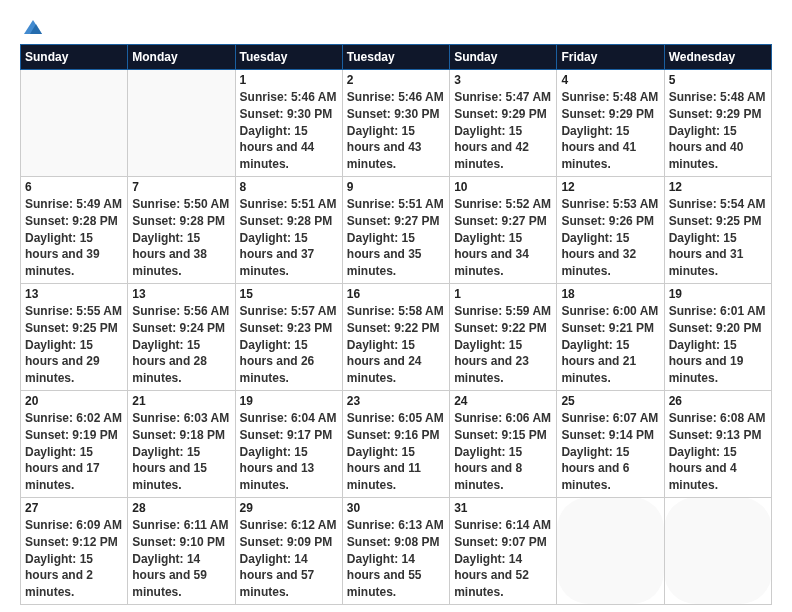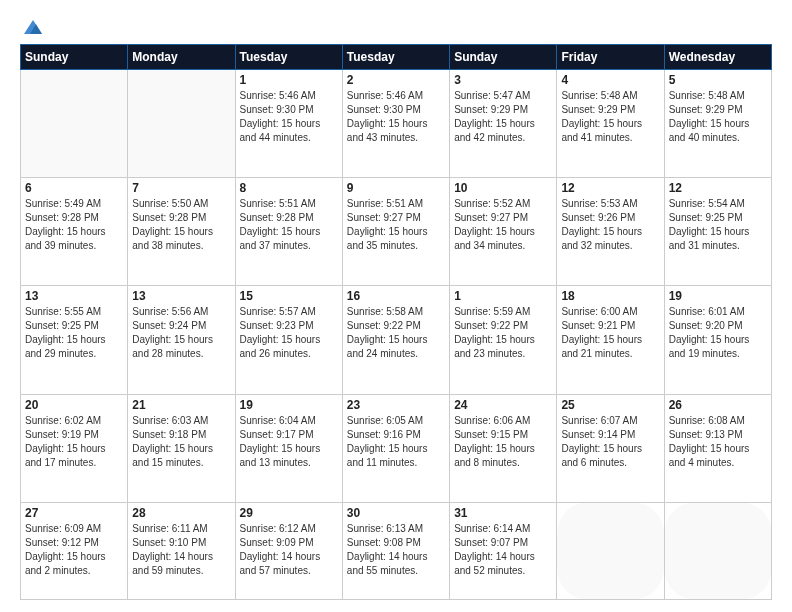--- a/index.html
+++ b/index.html
@@ -87,23 +87,24 @@
     .calendar td.empty {
       background: #f9f9f9;
     }
     .day-number {
       font-size: 12px;
       font-weight: bold;
       color: #222;
       margin-bottom: 2px;
     }
     .day-info {
-      font-size: 10px;
+      font-size: 12px;
       color: #333;
       line-height: 1.4;
+      font-weight: bold;
     }
     .last-row td {
       height: 76px;
       border-radius: 32px;
     }
   </style>
 </head>
 <body>
 
 <div class="page">

